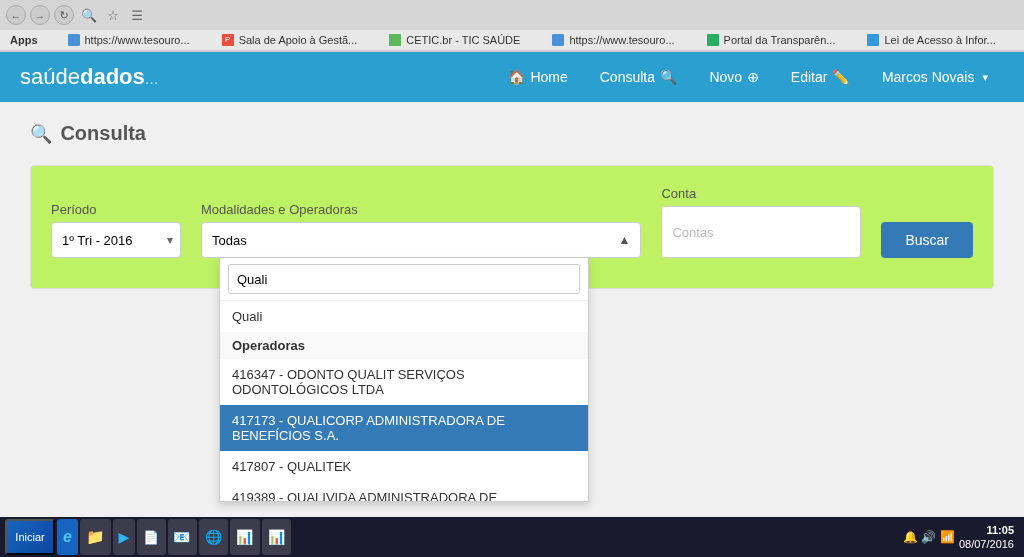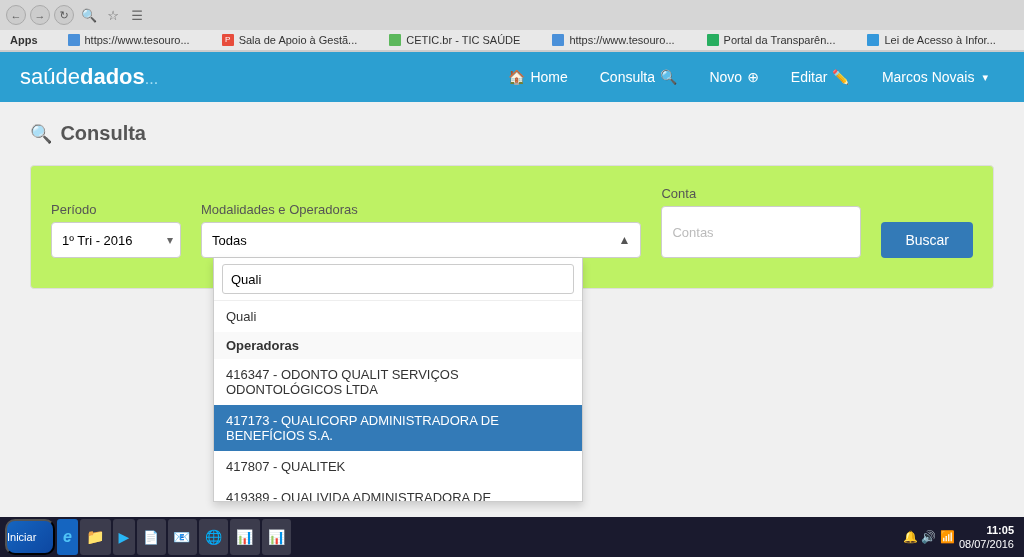--- a/index.html
+++ b/index.html
@@ -45,34 +45,34 @@
     .form-input::placeholder { color: #bbb; }
 
     .grupo-operadoras { flex: 1; }
     .operadoras-dropdown-wrapper { position: relative; }
 
     
     .dropdown-toggle { width: 100%; height: 36px; border: 1px solid #ccc; border-radius: 4px; padding: 0 10px; font-size: 13px; background: white; display: flex; align-items: center; justify-content: space-between; cursor: pointer; text-align: center; }
     .dropdown-toggle-arrow { color: #555; font-size: 12px; }
 
     
-    .dropdown-panel { position: absolute; top: 36px; left: 12px; width: 370px; background: white; border: 1px solid #ccc; border-top: none; z-index: 100; box-shadow: 0 4px 8px rgba(0,0,0,0.15); }
+    .dropdown-panel { position: absolute; top: 36px; left: 18px; width: 370px; background: white; border: 1px solid #ccc; border-top: none; z-index: 100; box-shadow: 0 4px 8px rgba(0,0,0,0.15); }
     .dropdown-search { padding: 6px 8px; border-bottom: 1px solid #eee; }
     .dropdown-search input { width: 100%; height: 30px; border: 1px solid #ccc; border-radius: 3px; padding: 0 8px; font-size: 13px; }
     .dropdown-list { max-height: 200px; overflow-y: auto; }
     .dropdown-item { padding: 8px 12px; cursor: pointer; font-size: 13px; color: #333; }
     .dropdown-item.active { background: #337ab7; color: white; }
     .dropdown-item.section-header { font-weight: bold; color: #333; cursor: default; padding: 6px 12px; background: #f9f9f9; }
 
     
     .btn-buscar { height: 36px; padding: 0 24px; background: #337ab7; color: white; border: none; border-radius: 4px; font-size: 14px; cursor: pointer; white-space: nowrap; }
 
     
     .taskbar { position: fixed; bottom: 0; left: 0; width: 100%; height: 40px; background: #1a1a2e; display: flex; align-items: center; padding: 0 5px; gap: 2px; z-index: 1000; }
-    .taskbar-start { width: 50px; height: 36px; background: linear-gradient(135deg, #1565c0, #0d47a1); border-radius: 10px; display: flex; align-items: center; justify-content: flex-start; color: white; font-size: 11px; cursor: pointer; }
+    .taskbar-start { width: 50px; height: 36px; background: linear-gradient(135deg, #1565c0, #0d47a1); border-radius: 3px; display: flex; align-items: center; justify-content: center; color: white; font-size: 11px; cursor: pointer; }
     .taskbar-item { height: 36px; background: rgba(255,255,255,0.15); border-radius: 3px; display: flex; align-items: center; justify-content: center; padding: 0 6px; cursor: pointer; }
     .taskbar-right { margin-left: auto; display: flex; align-items: center; gap: 4px; color: #ccc; font-size: 11px; }
     .taskbar-clock { display: flex; flex-direction: column; align-items: flex-end; color: white; font-size: 11px; line-height: 1.3; margin-right: 5px; }
 
     
     .dropdown-list::-webkit-scrollbar { width: 8px; }
     .dropdown-list::-webkit-scrollbar-track { background: #f1f1f1; }
     .dropdown-list::-webkit-scrollbar-thumb { background: #bbb; border-radius: 4px; }
   </style>
 </head>

